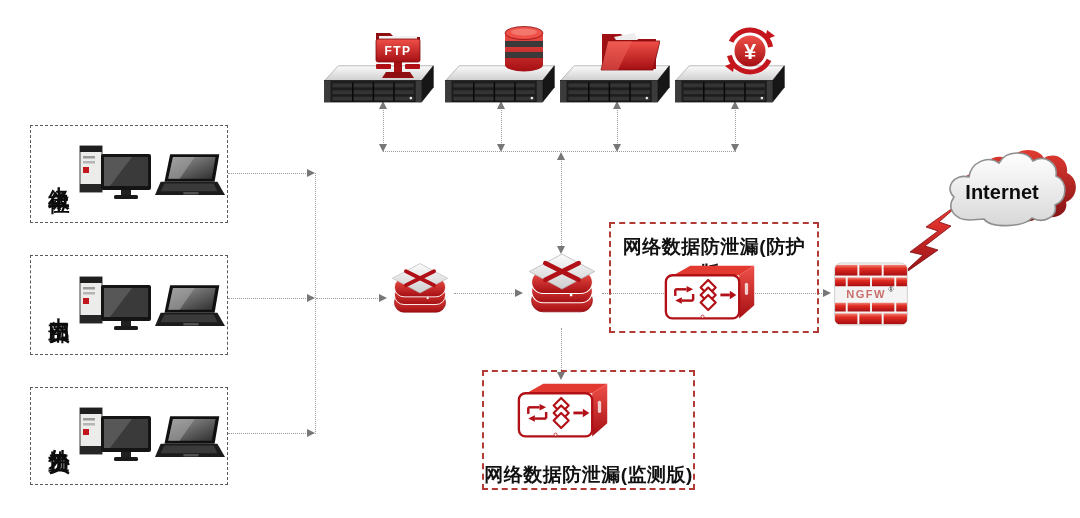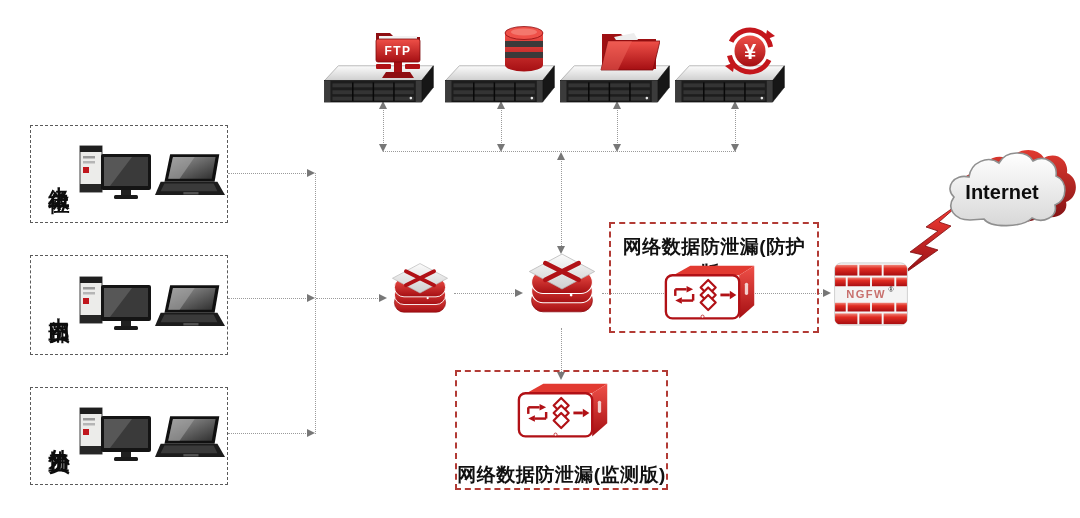--- a/index.html
+++ b/index.html
@@ -260,21 +260,21 @@
       <use href="#sym-router"></use>
     </svg>
 
   <div class="dlp-box" style="left:609px;top:222px;width:210px;height:111px">
     <div class="dlp-label" style="top:10px">网络数据防泄漏(防护版)</div>
   </div>
   <svg class="abs" style="left:664px;top:262px" width="94" height="64" viewBox="0 0 100 68">
       <use href="#sym-appliance"></use>
     </svg>
 
-  <div class="dlp-box" style="left:455px;top:370px;width:213px;height:120px">
+  <div class="dlp-box" style="left:482px;top:370px;width:213px;height:120px">
     <div class="dlp-label" style="top:90px">网络数据防泄漏(监测版)</div>
   </div>
   <svg class="abs" style="left:517px;top:380px" width="94" height="64" viewBox="0 0 100 68">
       <use href="#sym-appliance"></use>
     </svg>
 
   <svg class="abs" style="left:898px;top:200px" width="72" height="78" viewBox="0 0 72 78">
     <polygon points="66,0 28,27 40,31 12,52 25,55 0,78 40,50 27,46 53,26 41,22" fill="url(#gBolt)" stroke="#7e0a0e" stroke-width="0.8"></polygon>
   </svg>
 

